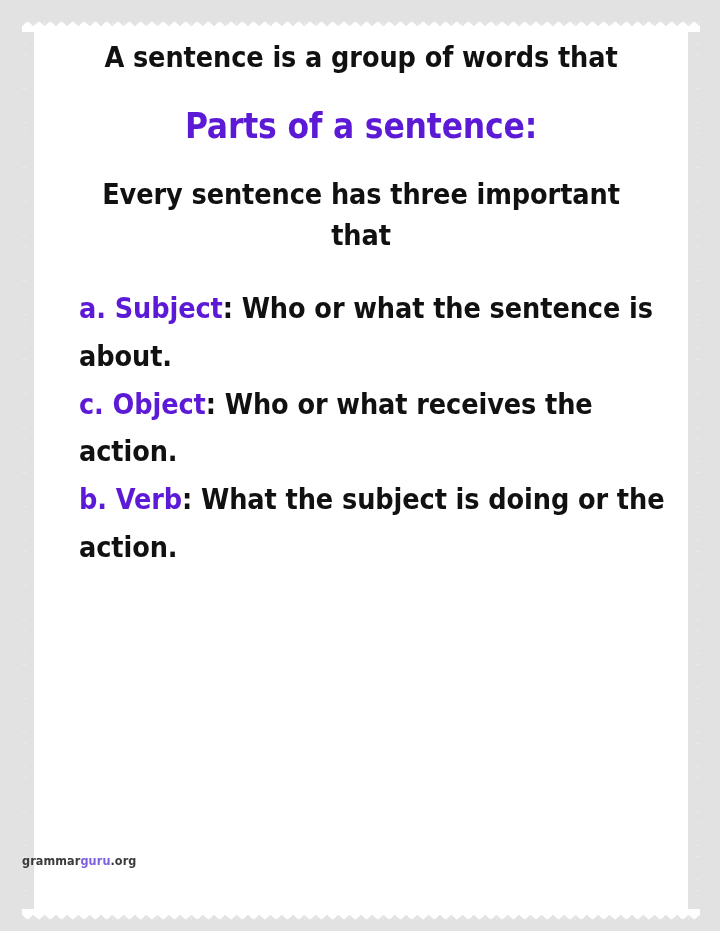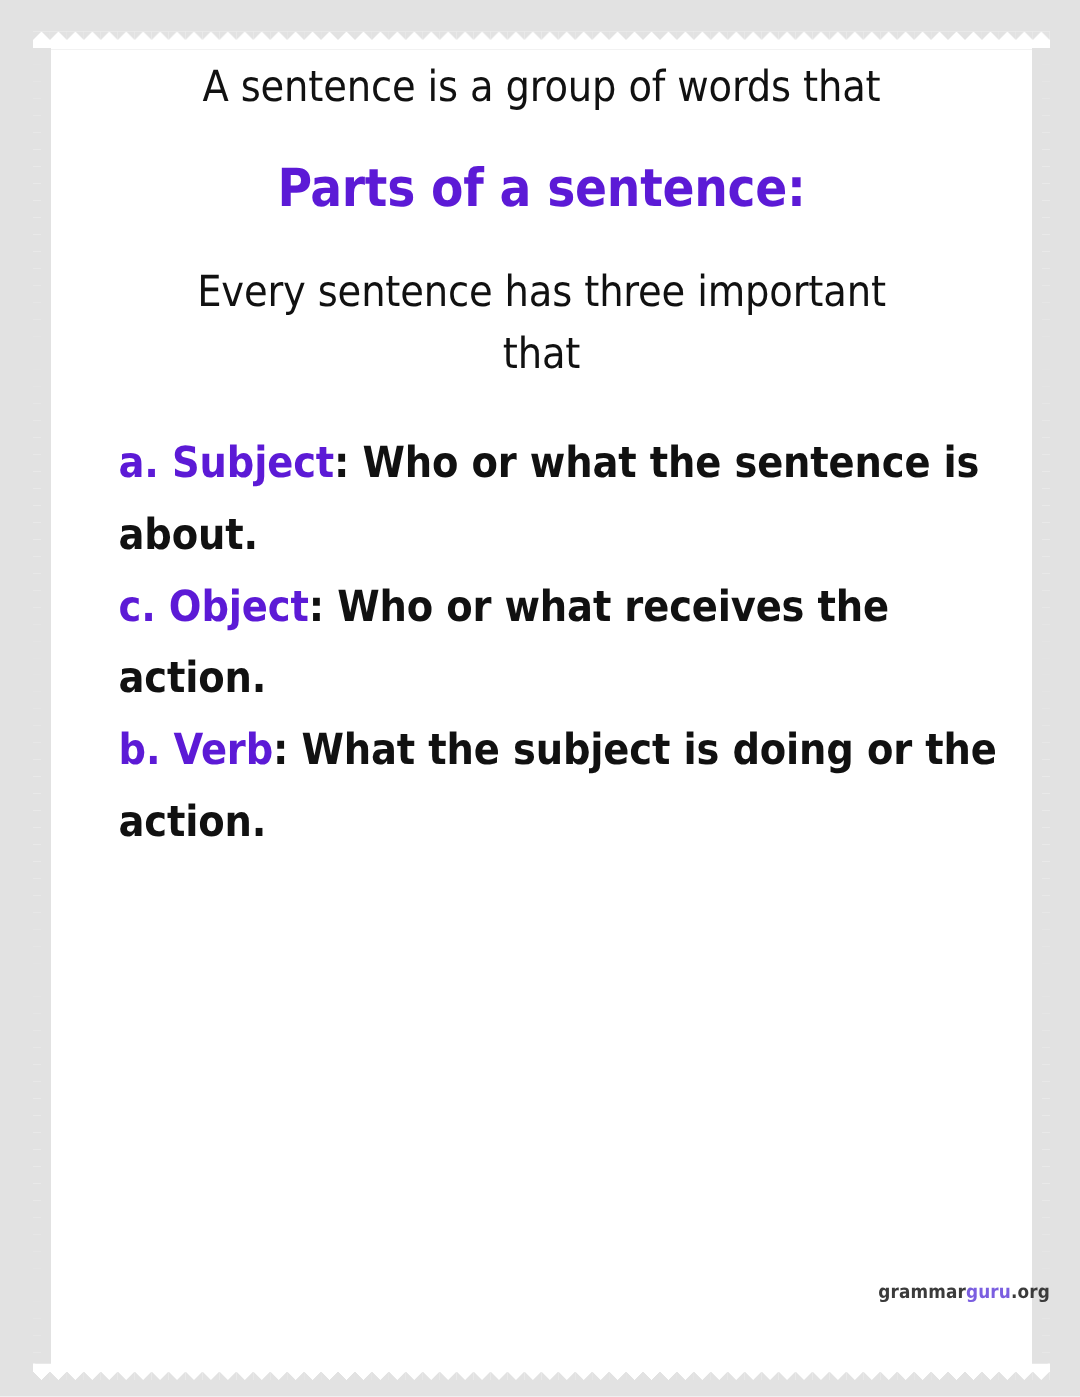--- a/index.html
+++ b/index.html
@@ -99,21 +99,21 @@
     line-height: 1.1;
     letter-spacing: -0.2px;
     white-space: nowrap;
   }
   #heading-what { margin-top: 51px; }
   #heading-parts { margin-top: 21px; text-align: center; }
 
   .section-body {
     color: #111111;
     font-size: 28.5px;
-    font-weight: normal;
+    font-weight: bold;
     text-align: center;
     line-height: 1.43;
     letter-spacing: -0.1px;
     margin-top: 6px;
   }
   .section-body .body-line { display: block; }
 
   #definition-list {
     margin: 6px 0 0 0;
     padding: 0;
@@ -130,21 +130,21 @@
   }
   .term-marker, .term-name { color: #5c1ad6; }
   .term-colon, .term-desc  { color: #111111; }
 
   
   #watermark {
     position: absolute;
     left: 0;
     right: 0;
     bottom: 52px;
-    text-align: right;
+    text-align: left;
     font-size: 12.5px;
     font-weight: bold;
     letter-spacing: 0.1px;
   }
   #watermark .wm-a, #watermark .wm-c { color: #3b3b3b; }
   #watermark .wm-b { color: #7b5fe0; }
 </style>
 </head>
 <body>
 

